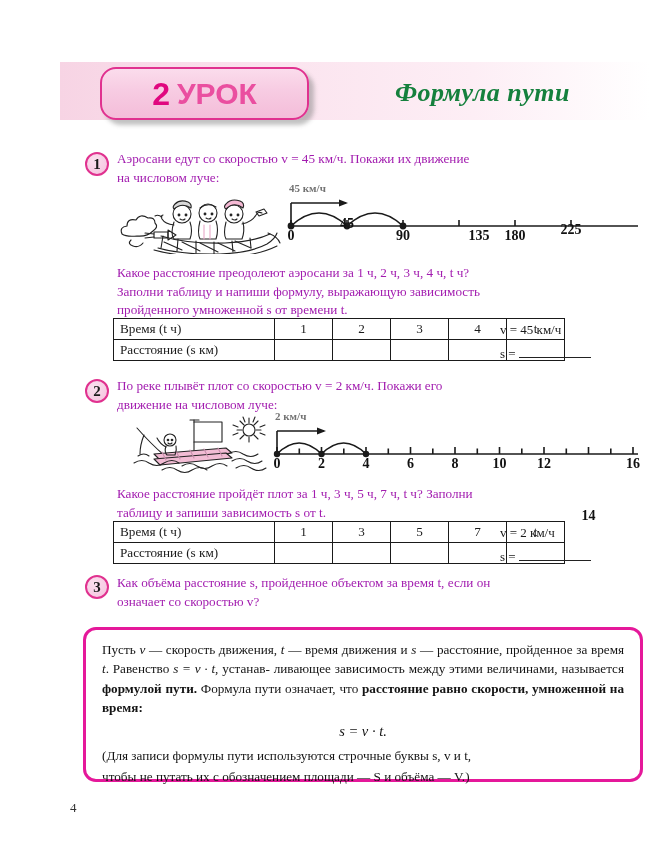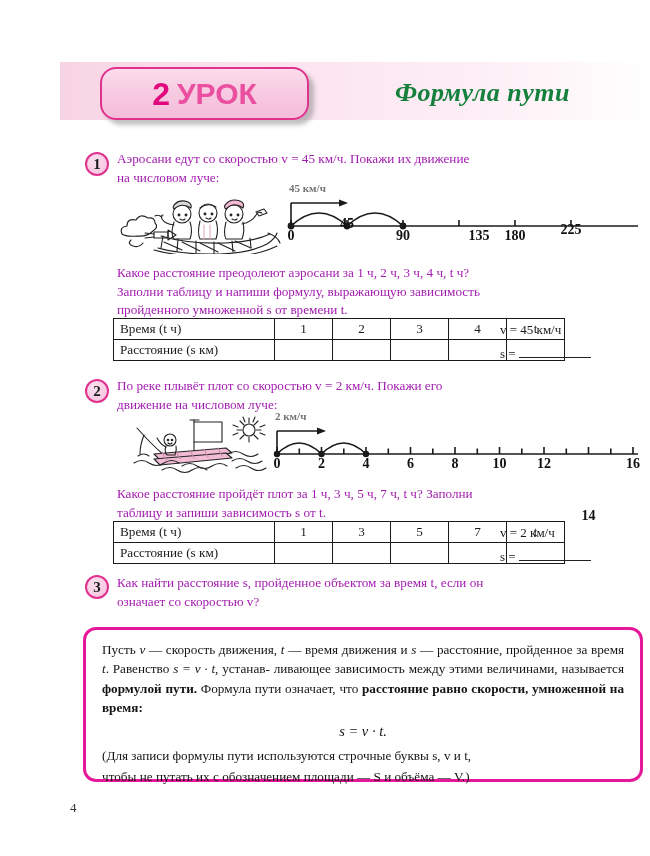--- a/index.html
+++ b/index.html
@@ -435,21 +435,21 @@
   <div style="margin-top:4px;">
     <span>s =</span><span class="blank-line"></span>
   </div>
 </div>
 
 <div class="task-circle" style="left:85px; top:575px;">
   <span>3</span>
 </div>
 
 <div class="task-text" style="left:117px; top:574px; width:528px;">
-  <div>Как найти расстояние s, пройденное объектом за время t, если он</div>
+  <div>Как объёма расстояние s, пройденное объектом за время t, если он</div>
   <div>означает со скоростью v?</div>
 </div>
 
 <div id="rule-box">
   <div id="rule-inner">
     <p>
       <span>Пусть</span>
       <span class="mi">v</span>
       <span>— скорость движения,</span>
       <span class="mi">t</span>

